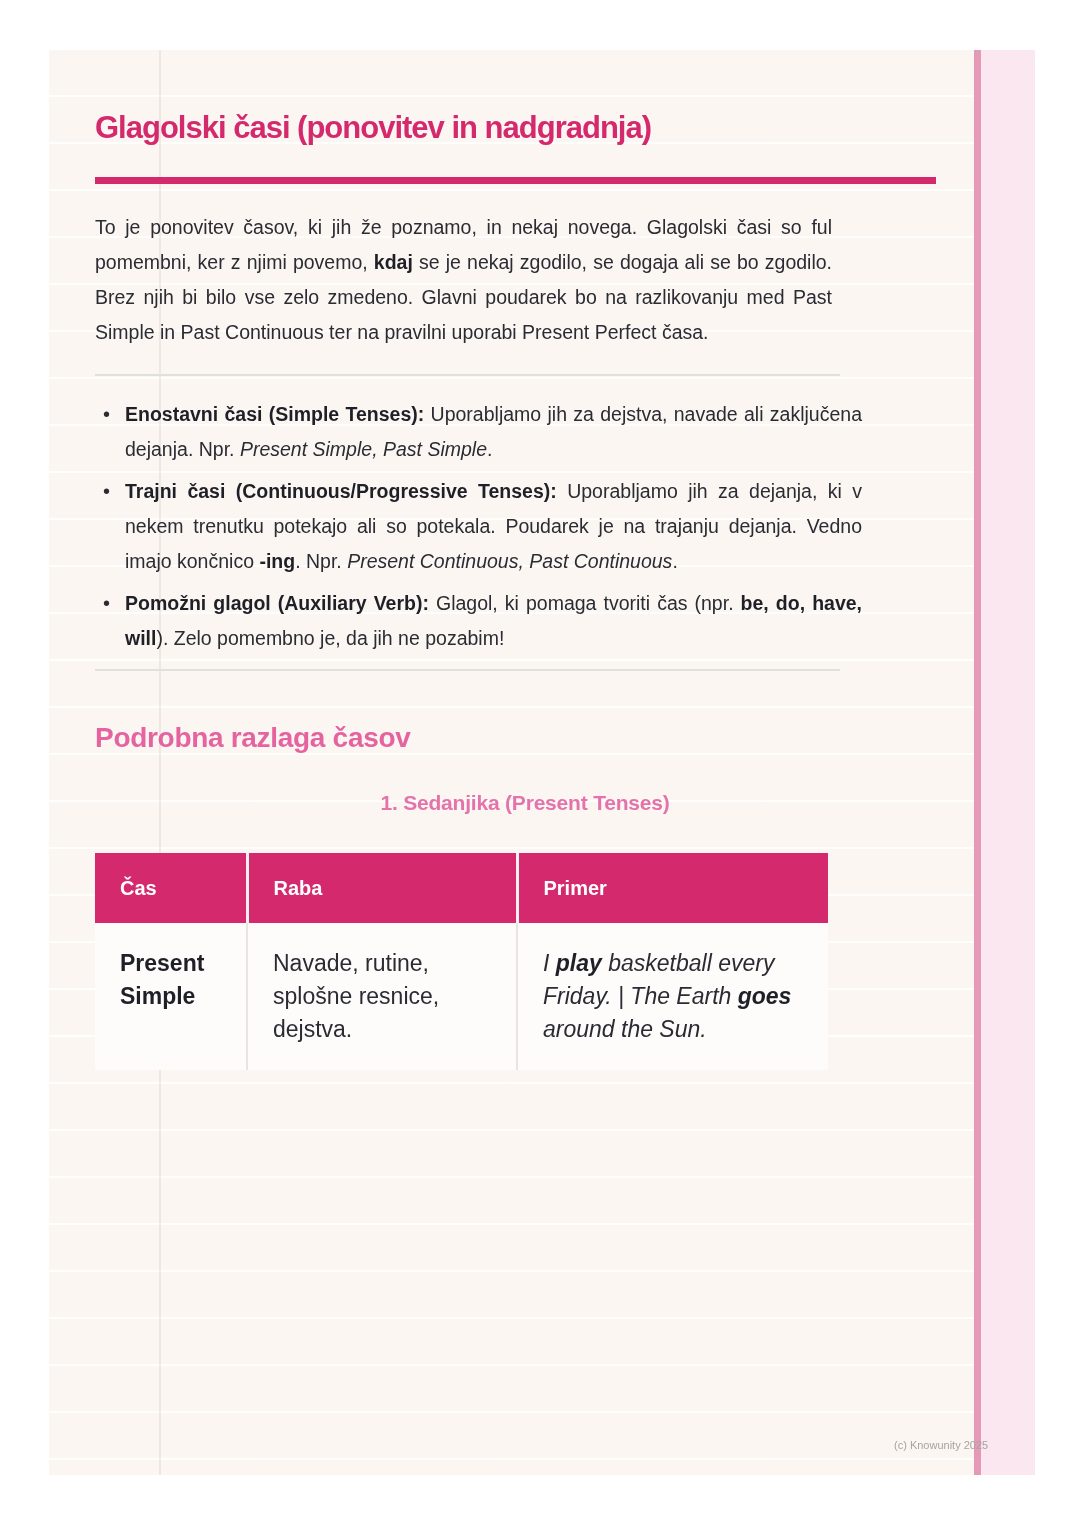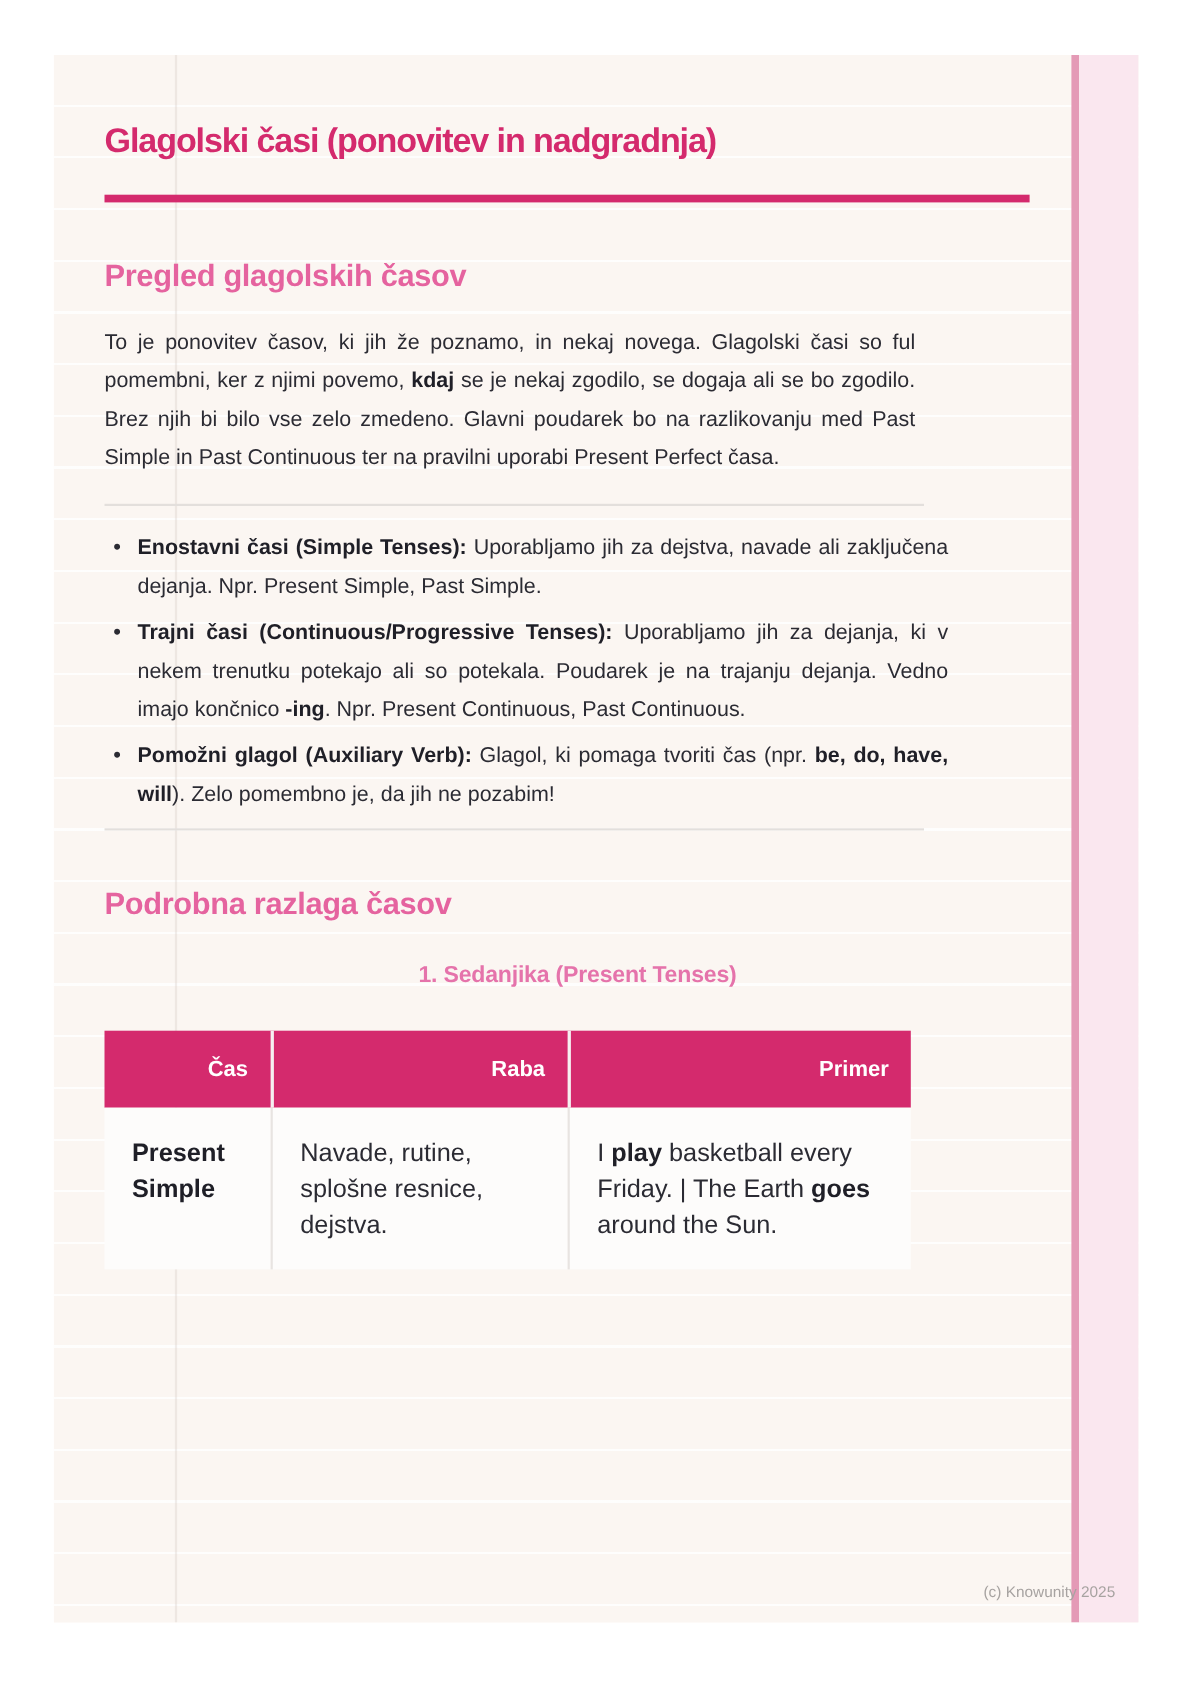--- a/index.html
+++ b/index.html
@@ -130,34 +130,34 @@
   }
   ul.terms li::before {
     content: "\2022";
     position: absolute;
     left: -22px;
     top: 0;
     font-size: 20px;
     color: #2b2b33;
   }
   .b { font-weight: 700; color: #1f1f27; }
-  .i { }
+  .i { font-style: italic; }
   
   table.tenses {
     margin-top: 35px;
     width: 733px;
     border-collapse: collapse;
     table-layout: fixed;
   }
   table.tenses th {
     background: var(--accent, #d7296f);
     color: #ffffff;
     font-size: 20px;
     font-weight: 700;
-    text-align: right;
+    text-align: left;
     height: 70px;
     padding: 0 20px 0 25px;
     vertical-align: middle;
   }
   table.tenses th + th { border-left: 3px solid #f6eff1; }
   table.tenses td {
     background: #fdfcfb;
     font-size: 23px;
     line-height: 33px;
     padding: 24px 20px 24px 25px;
@@ -166,39 +166,38 @@
   }
   table.tenses td + td { border-left: 2px solid #e8e4e1; margin-top: 45px; }
   col.c1 { width: 152px; }
   col.c2 { width: 270px; }
   col.c3 { width: 311px; }
   
   .watermark {
     position: absolute;
     left: 894px;
     top: 1439px;
-    font-size: 14px;
+    font-size: 11px;
     color: #a7a3a1;
     z-index: 5;
     white-space: nowrap;
   }
 </style>
 </head>
 <body>
 
 <div class="sheet">
   <div class="rule-v"></div>
   <div class="stripe-line"></div>
   <div class="stripe-fill"></div>
 
   <div class="content">
     <h1 class="doc-title">Glagolski časi (ponovitev in nadgradnja)</h1>
     <div class="title-rule"></div>
 
-    <h2 class="sec">Pregled glagolskih časov</h2>
     <p class="body"><span>To je ponovitev časov, ki jih že poznamo, in nekaj novega. Glagolski časi so ful pomembni, ker z njimi povemo, </span><span class="b">kdaj</span><span> se je nekaj zgodilo, se dogaja ali se bo zgodilo. Brez njih bi bilo vse zelo zmedeno. Glavni poudarek bo na razlikovanju med Past Simple in Past Continuous ter na pravilni uporabi Present Perfect časa.</span></p>
 
     <div class="divider"></div>
 
     <ul class="terms">
       <li><span class="b">Enostavni časi (Simple Tenses):</span><span> Uporabljamo jih za dejstva, navade ali zaključena dejanja. Npr. </span><span class="i">Present Simple, Past Simple</span><span>.</span></li>
       <li><span class="b">Trajni časi (Continuous/Progressive Tenses):</span><span> Uporabljamo jih za dejanja, ki v nekem trenutku potekajo ali so potekala. Poudarek je na trajanju dejanja. Vedno imajo končnico </span><span class="b">-ing</span><span>. Npr. </span><span class="i">Present Continuous, Past Continuous</span><span>.</span></li>
       <li><span class="b">Pomožni glagol (Auxiliary Verb):</span><span> Glagol, ki pomaga tvoriti čas (npr. </span><span class="b">be, do, have, will</span><span>). Zelo pomembno je, da jih ne pozabim!</span></li>
     </ul>
 

